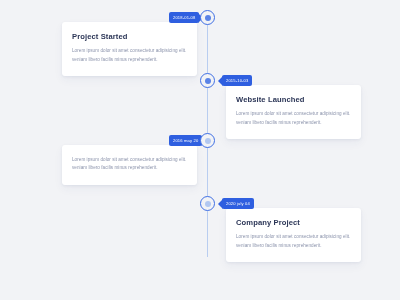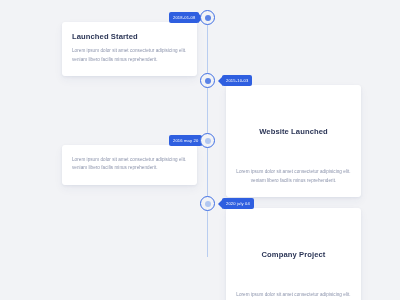--- a/index.html
+++ b/index.html
@@ -115,33 +115,32 @@
   }
   .card-body {
     font-size: 4.6px;
     color: #8b93ab;
     line-height: 1.85;
     margin: 0;
     letter-spacing: 0.05px;
   }
   .card.align-right .card-title,
   .card.align-right .card-body {
-    text-align: center;
-    margin-top: 32px;
+    text-align: left;
   }
 </style>
 </head>
 <body>
 
 <div id="timeline">
 
   <div class="axis-line"></div>
 
   <div class="card align-left" style="left:62px; top:22px;">
-    <div class="card-title">Launched Started</div>
+    <div class="card-title">Project Started</div>
     <div class="card-body">Lorem ipsum dolor sit amet consectetur adipisicing elit. veniam libero facilis minus reprehenderit.</div>
   </div>
   <div class="badge point-right" style="left:169px; top:12px;">
     <span>2018-01-08</span>
   </div>
   <div class="node" style="top:10px;">
     <span class="node-core"></span>
   </div>
 
   <div class="card align-right" style="left:226px; top:85px;">

